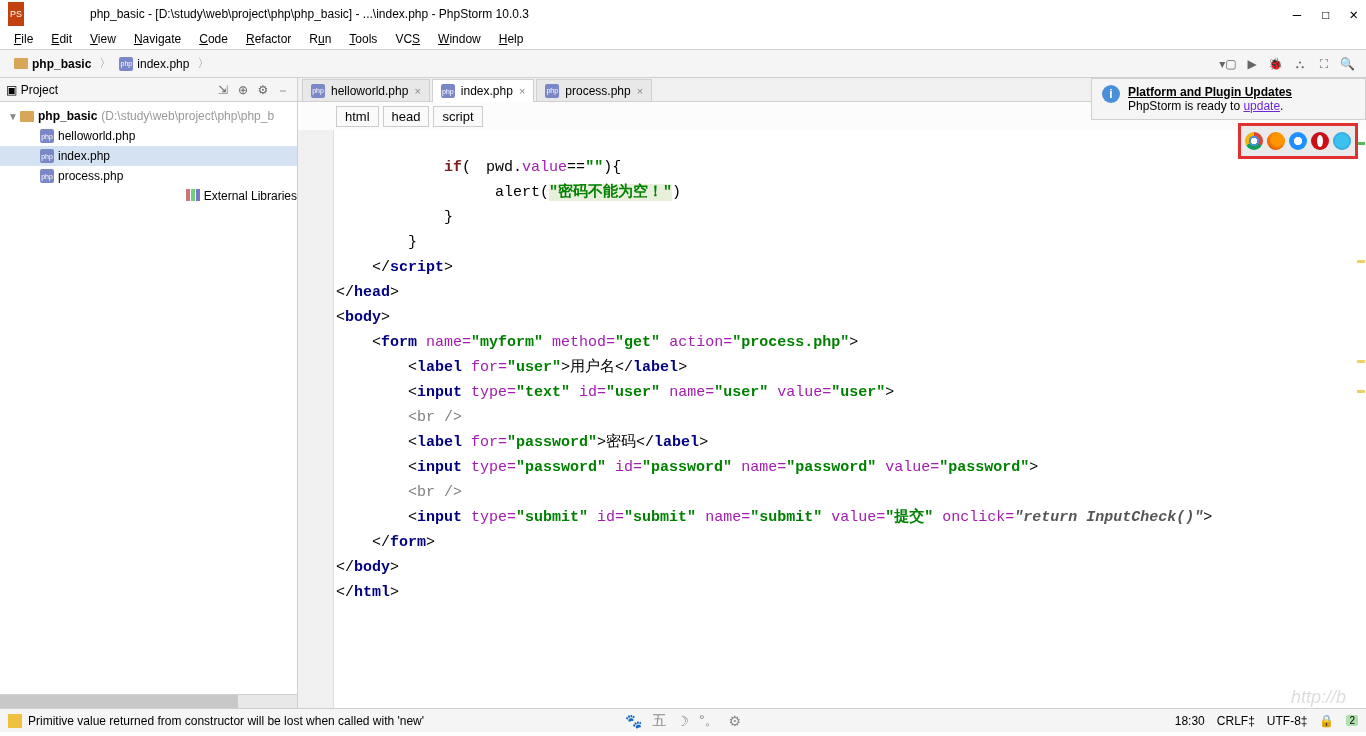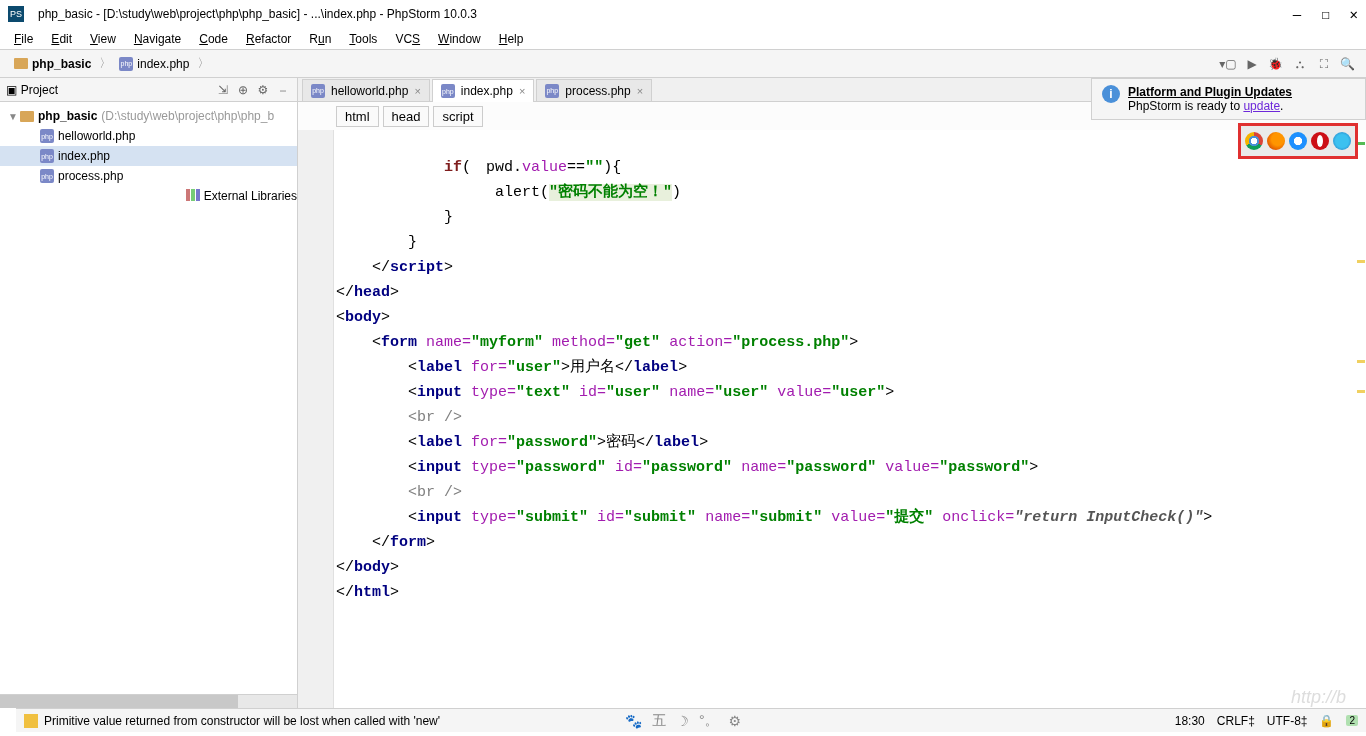--- a/index.html
+++ b/index.html
@@ -1,20 +1,20 @@
 <!DOCTYPE html>
 <html><head>
 <meta charset="utf-8">
 <style>
 * { margin: 0; padding: 0; box-sizing: border-box; }
 body { font-family: "Segoe UI", Arial, sans-serif; font-size: 12px; background: #fff; color: #000; overflow: hidden; width: 1366px; height: 736px; }
 
 .titlebar { height: 28px; display: flex; align-items: center; padding: 0 8px; background: #fff; }
-.titlebar .app-icon { width: 16px; height: 16px; background: #0c4a6e; color: #fff; font-size: 9px; display: flex; align-items: center; justify-content: center; margin-right: 14px; }
-.titlebar .title { flex: 1; font-size: 12px; }
+.titlebar .app-icon { width: 16px; height: 24px; background: #c2410c; color: #fff; font-size: 9px; display: flex; align-items: center; justify-content: center; margin-right: 22px; }
+.titlebar .title { flex: 1; font-size: 12px; margin-left: 44px; }
 .titlebar .win-controls { display: flex; gap: 20px; font-size: 14px; font-family: monospace; }
 .titlebar .win-controls span { cursor: pointer; }
 
 .menubar { height: 22px; display: flex; align-items: center; padding: 0 6px; gap: 2px; border-bottom: 1px solid #d0d0d0; }
 .menubar .menu-item { padding: 2px 8px; cursor: pointer; }
 .menubar .menu-item u { text-decoration: underline; }
 
 .navbar { height: 28px; display: flex; align-items: center; padding: 0 8px; border-bottom: 1px solid #d0d0d0; background: #f5f5f5; }
 .navbar .crumb { display: flex; align-items: center; gap: 4px; padding: 2px 6px; }
 .navbar .crumb-icon { width: 14px; height: 11px; background: #d8a658; border-radius: 1px; }
@@ -79,21 +79,21 @@
 .chrome { background: radial-gradient(circle at center, #fff 25%, #4a90d9 26% 40%, transparent 41%), conic-gradient(#db4437 0 120deg, #0f9d58 120deg 240deg, #f4b400 240deg 360deg); }
 .firefox { background: radial-gradient(circle at 60% 40%, #ff9500 40%, #e66000 70%, #331e54 100%); }
 .safari { background: radial-gradient(circle, #fff 30%, #1e90ff 35% 65%, #0a4 100%); }
 .opera { background: #cc0f16; position: relative; }
 .opera::after { content: ""; position: absolute; inset: 3px 6px; background: #fff; border-radius: 50%; }
 .ie { background: radial-gradient(circle, #3cc1f0 50%, #1e6bb8 100%); }
 
 .right-marker { position: absolute; right: 0; top: 0; width: 10px; height: 100%; }
 .right-marker .m { position: absolute; right: 1px; width: 8px; height: 3px; background: #f0d060; }
 
-.statusbar { height: 24px; border-top: 1px solid #d0d0d0; display: flex; align-items: center; padding: 0 8px; background: #f5f5f5; font-size: 12px; margin-left: 16px; }
+.statusbar { height: 24px; border-top: 1px solid #d0d0d0; display: flex; align-items: center; padding: 0 8px; background: #f5f5f5; font-size: 12px; }
 .statusbar .warn-icon { width: 14px; height: 14px; background: #f0c040; margin-right: 6px; display: inline-block; }
 .statusbar .msg { flex: 1; }
 .statusbar .center-icons { display: flex; gap: 10px; align-items: center; position: absolute; left: 50%; transform: translateX(-50%); }
 .statusbar .center-icons span { font-size: 14px; color: #888; cursor: pointer; }
 .statusbar .paw { color: #e05050; }
 .statusbar .right { display: flex; gap: 12px; align-items: center; }
 .watermark { position: absolute; right: 20px; bottom: 28px; color: #ddd; font-size: 18px; font-style: italic; pointer-events: none; }
 .lock { color: #888; }
 .badge { background: #b0e0b0; padding: 0 3px; border-radius: 2px; font-size: 10px; }
 </style>

